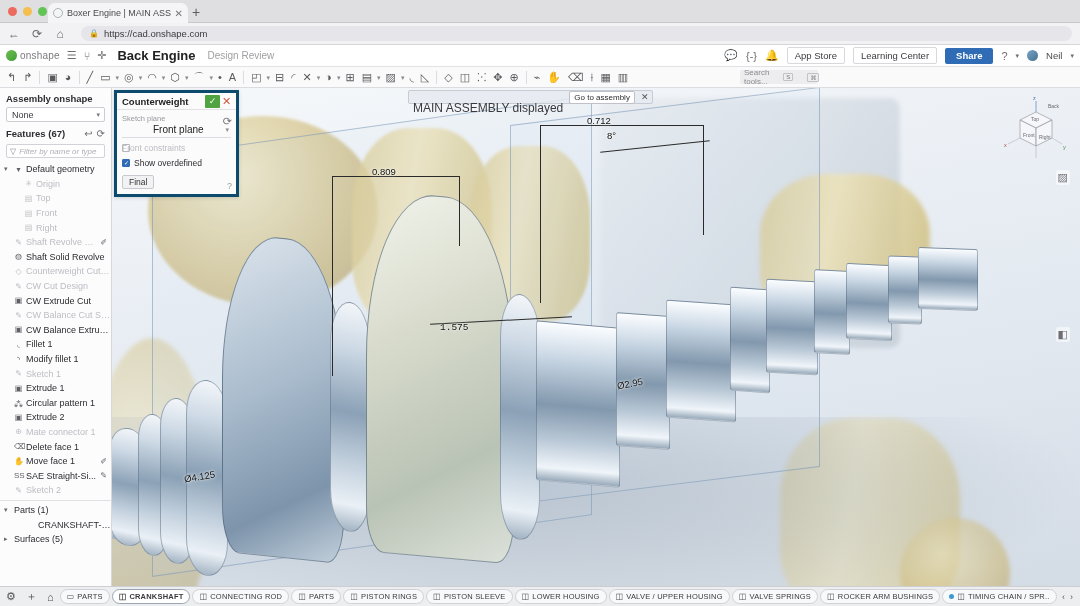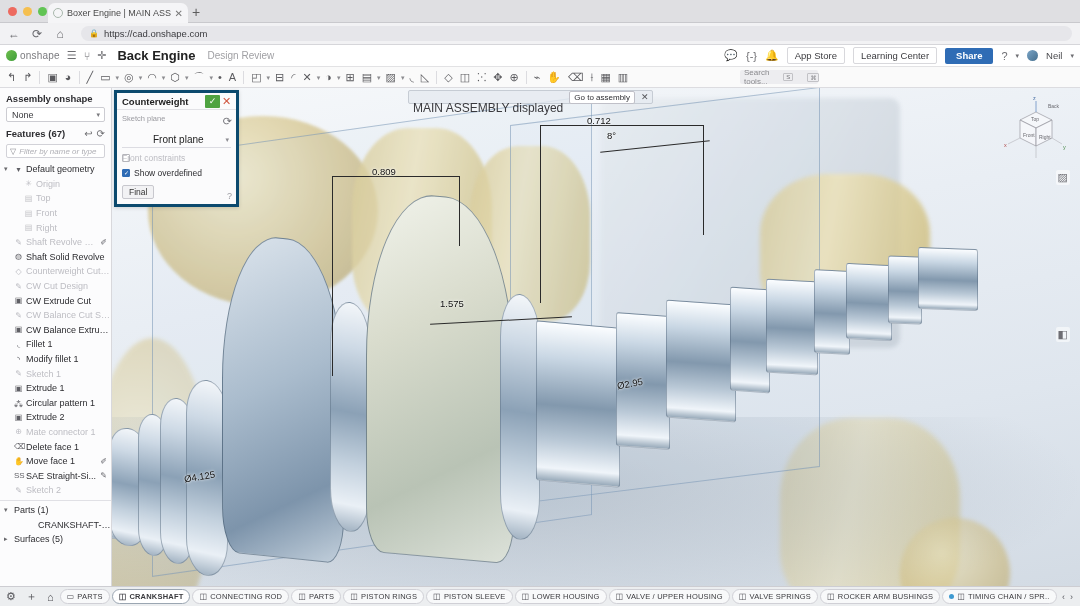--- a/index.html
+++ b/index.html
@@ -200,21 +200,21 @@
     display:flex; align-items:center; height:17px; padding:0 3px 0 5px;
     border-bottom:1px solid #e2e2e6;
   }
   .fdlg-hd .ti2 { font-size:9.5px; font-weight:bold; color:#222; flex:1; }
   .ok-btn { width:15px;height:13px;background:#4fa341;color:#fff;font-size:9px;
             display:flex;align-items:center;justify-content:center;border-radius:1px; }
   .x-btn { width:13px;height:13px;color:#d0563f;font-size:11px;
            display:flex;align-items:center;justify-content:center; }
   .fdlg-body { padding:4px 5px 5px; position:relative; }
   .fl-lab { font-size:7.5px; color:#9a9aa0; }
-  .fl-val { font-size:10px; color:#222; margin-top:11px; position:relative; padding-right:12px;padding-left:31px;}
+  .fl-val { font-size:10px; color:#222; margin-top:1px; position:relative; padding-right:12px;padding-left:31px;}
   .fl-val .car2 { position:absolute; right:2px; top:2px; font-size:7px; color:#8c8c92; }
   .fl-underline { height:1px; background:#dcdce2; margin-top:2px; }
   .rot-ic { position:absolute; right:4px; top:5px; font-size:11px; color:#6e6e74; }
   .cbrow { display:flex; align-items:center; gap:4px; margin-top:6px; }
   .cbox { width:8px;height:8px;border:1px solid #b5b5bb;border-radius:1px;background:#fff; flex:none;}
   .cbox.on { background:#2f6cb5; border-color:#2f6cb5; position:relative; }
   .cbox.on:after {
     content:"✓"; color:#fff; font-size:6px; position:absolute; left:1px; top:-1px;
   }
   .cblab { font-size:8.5px; color:#2c2c30; }
@@ -430,21 +430,21 @@
 
         <div class="dimline" style="left:540px;top:37px;width:164px;"></div>
         <div class="dimvert" style="left:540px;top:37px;height:178px;"></div>
         <div class="dimvert" style="left:703px;top:37px;height:110px;"></div>
         <div class="dim-txt" style="left:587px;top:27px;">0.712</div>
 
         <div class="dimline" style="left:600px;top:58px;width:110px;transform:rotate(-6deg);"></div>
         <div class="dim-txt" style="left:607px;top:42px;">8°</div>
 
         <div class="dimline" style="left:430px;top:232px;width:142px;transform:rotate(-3deg);"></div>
-        <div class="dim-txt" style="left:440px;top:210px;">1.575</div>
+        <div class="dim-txt" style="left:440px;top:234px;font-family:Liberation Mono, monospace;">1.575</div>
 
         <div class="dim-txt" style="left:617px;top:290px;transform:rotate(-10deg);">Ø2.95</div>
 
         <div class="dim-txt" style="left:184px;top:383px;transform:rotate(-9deg);">Ø4.125</div>
       </div>
 
       <div class="vcube">
         <svg viewBox="0 0 72 72">
           <g stroke="#9a9aa2" stroke-width="0.7" fill="rgba(250,250,252,.7)">
             <polygon points="36,18 52,26 36,34 20,26"></polygon>

